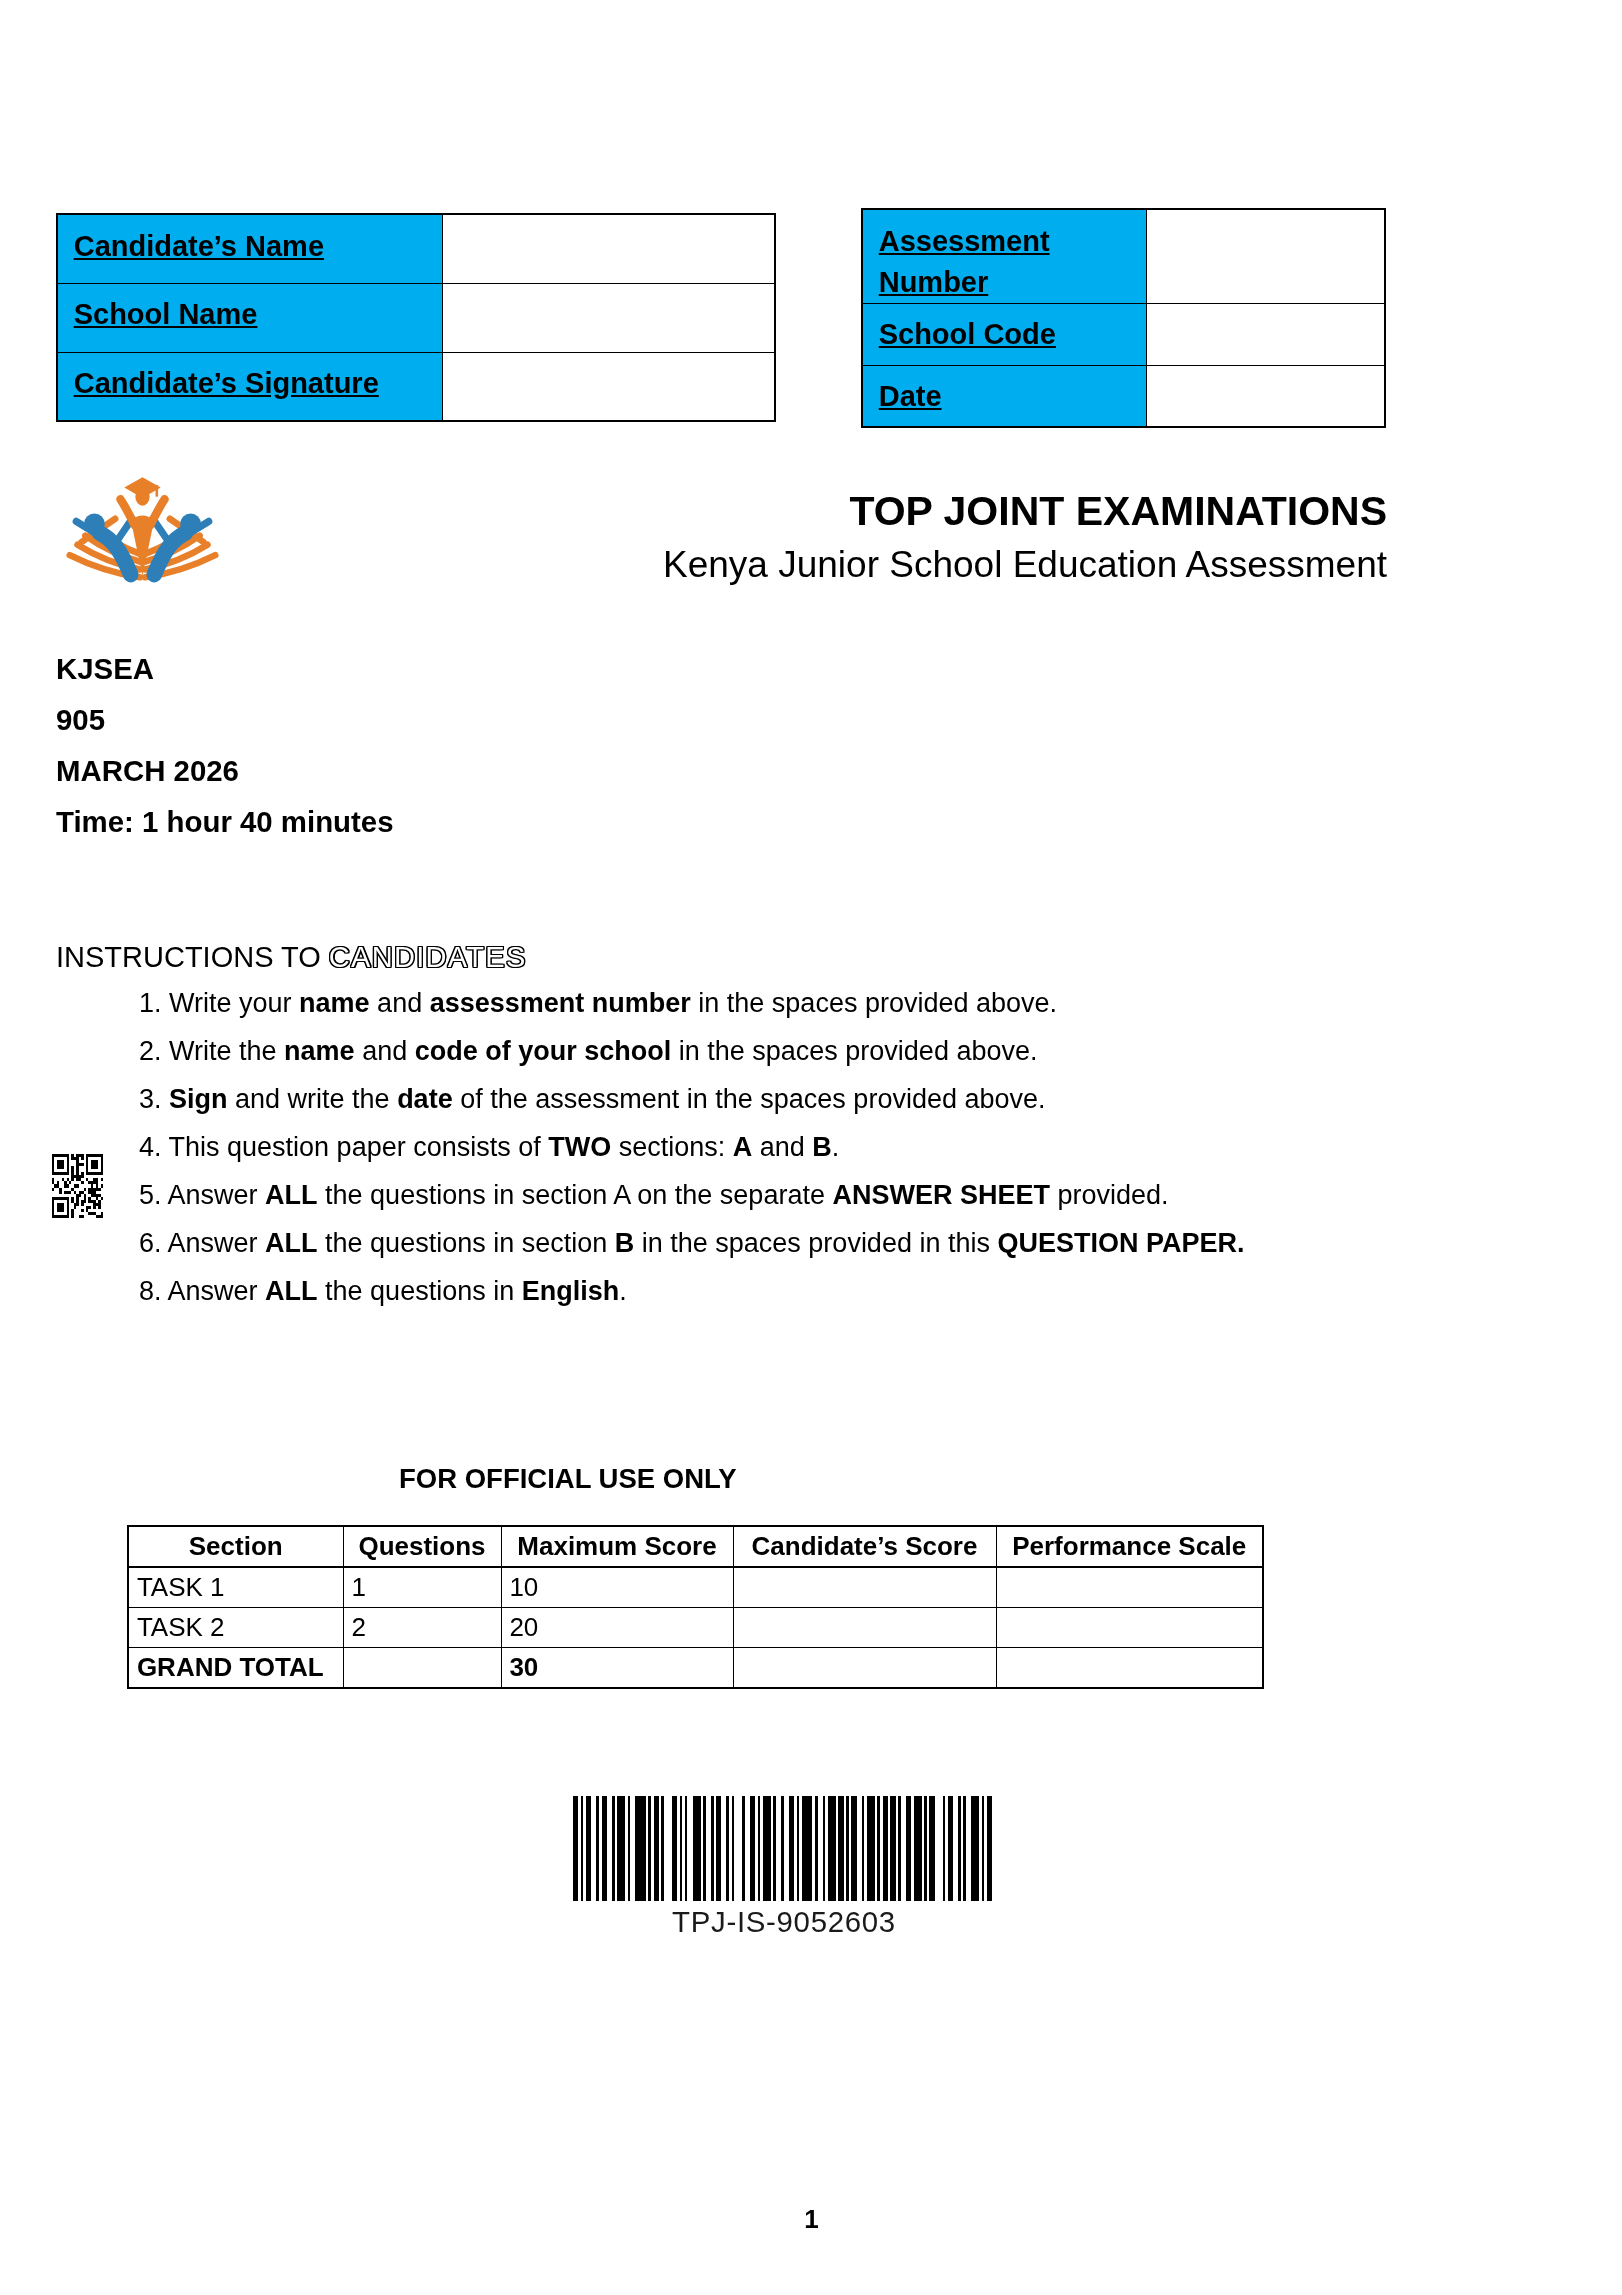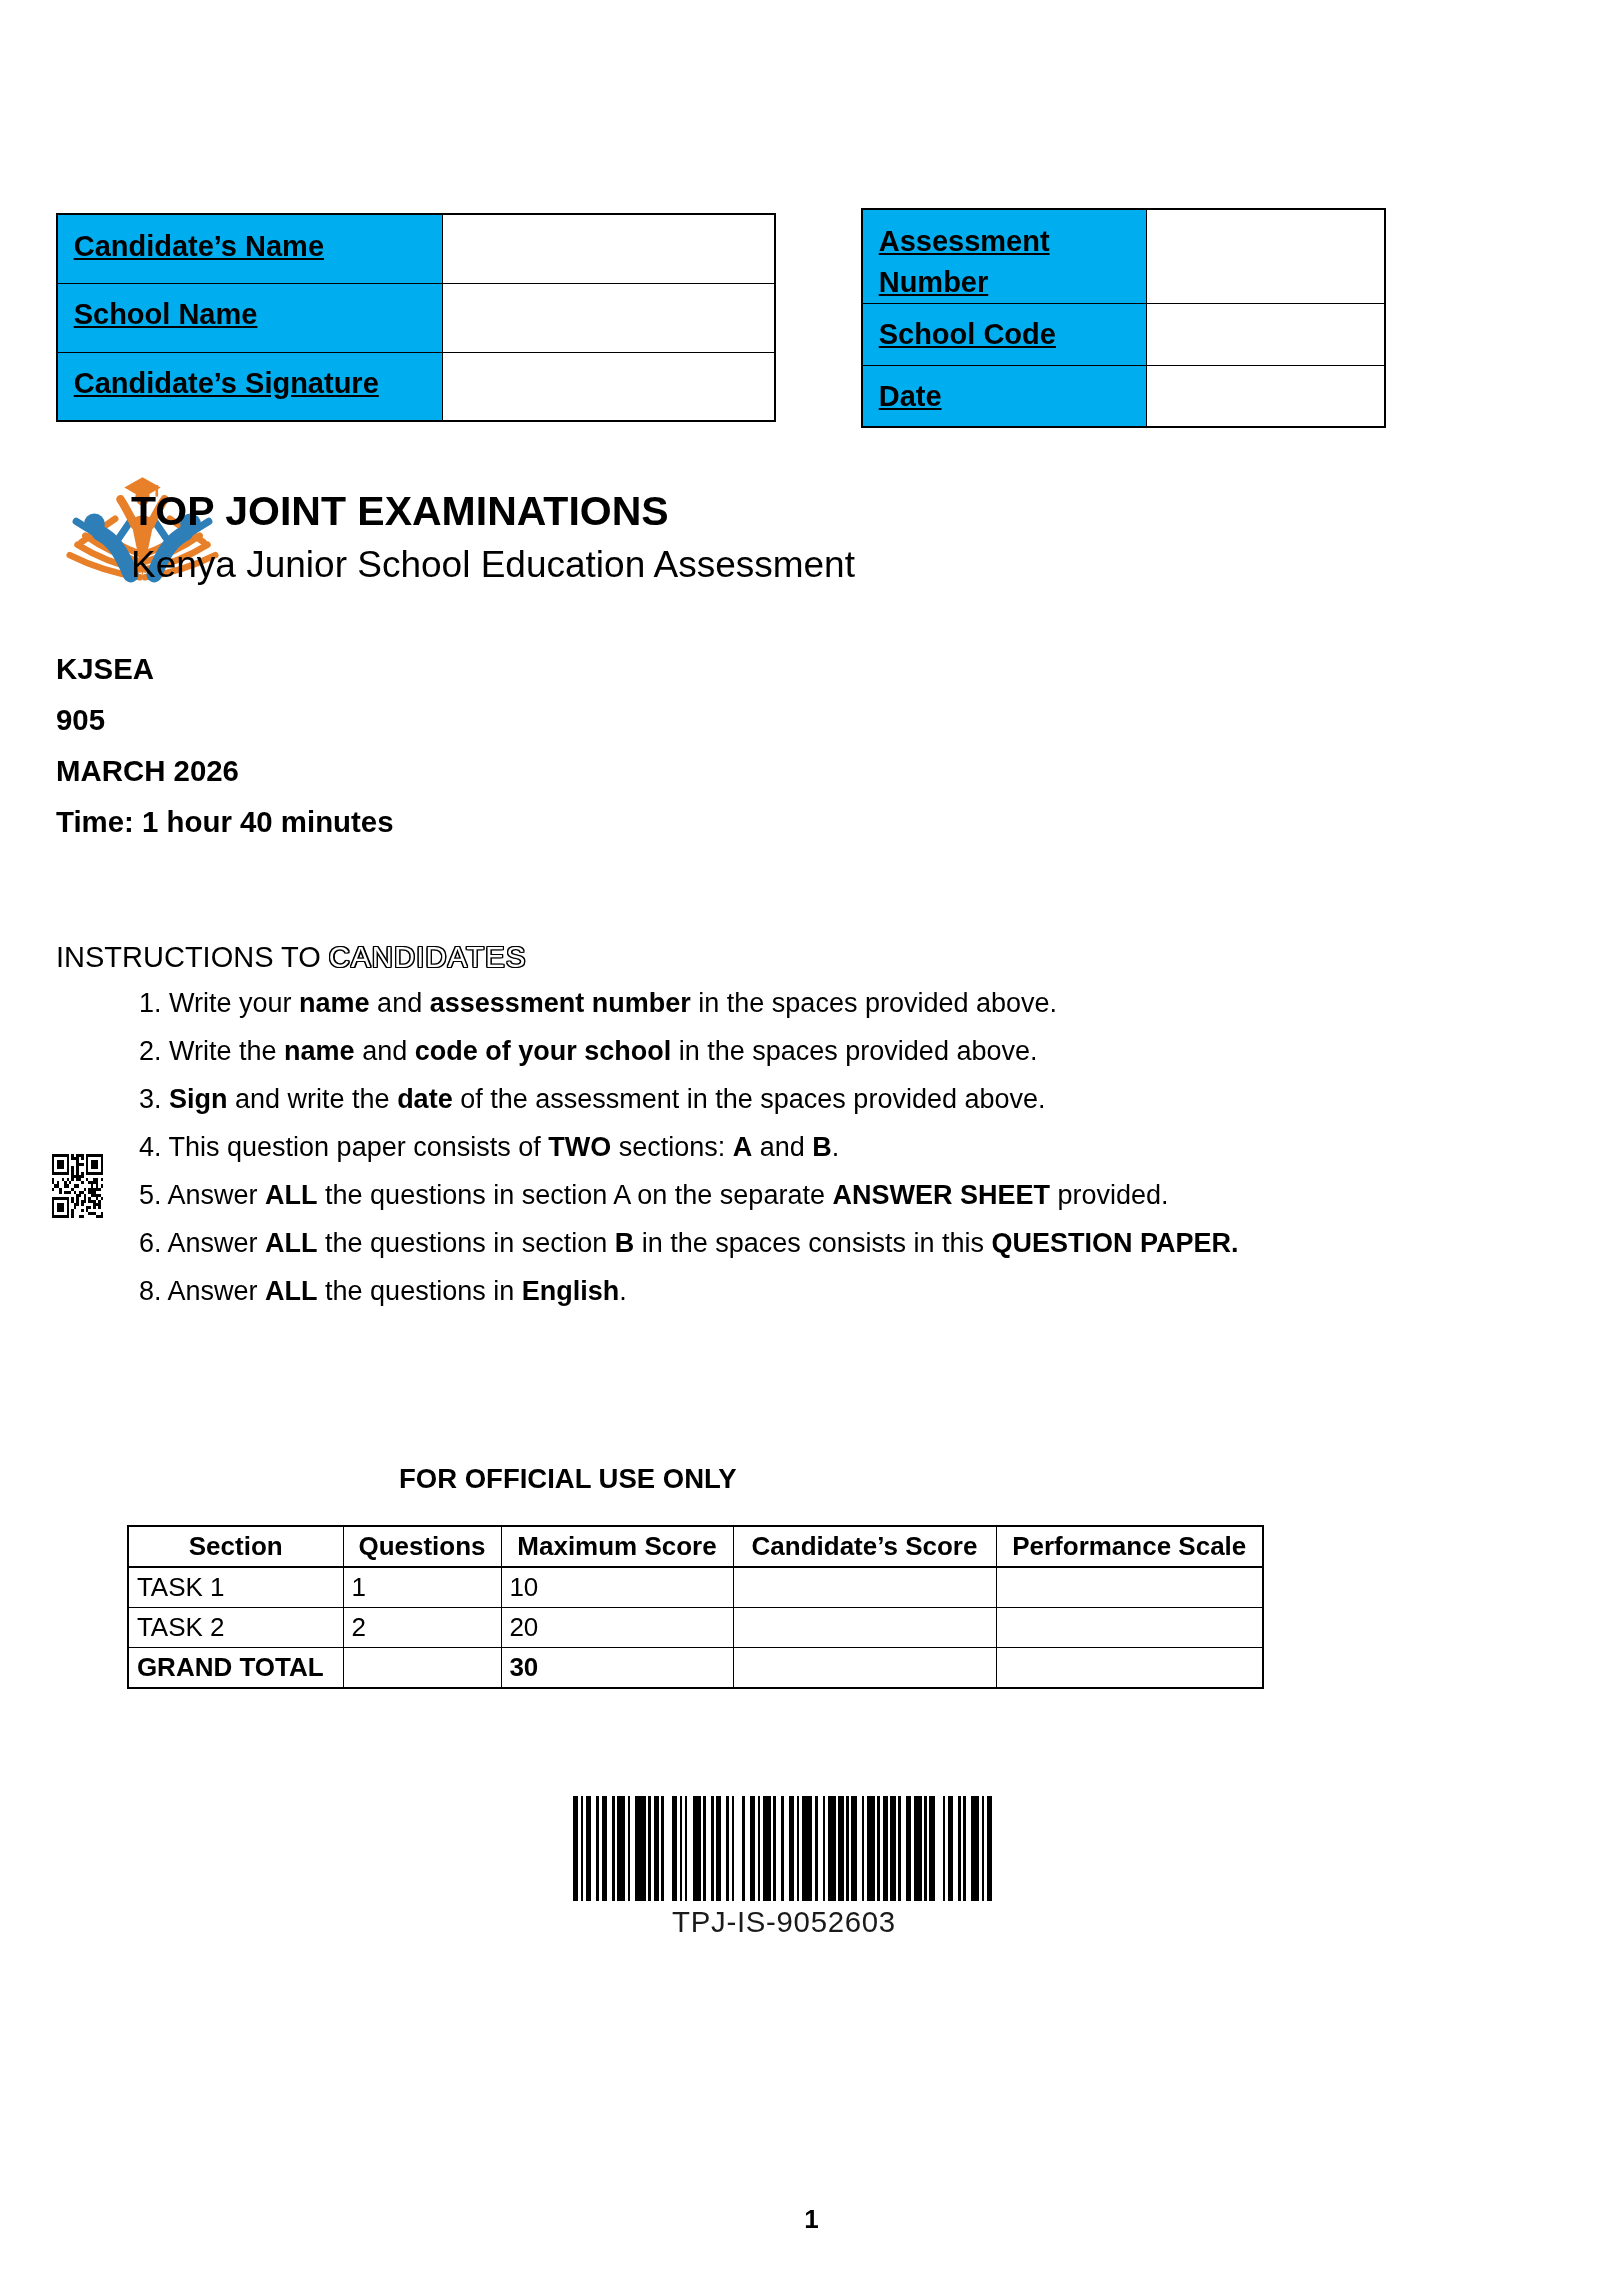--- a/index.html
+++ b/index.html
@@ -16,21 +16,21 @@
   #tbl-candidate{left:56px;top:213px;width:720px;}
   #tbl-candidate td.lbl{width:363px;}
   #tbl-candidate tr{height:69px;}
   #tbl-assessment{left:861px;top:208px;width:525px;}
   #tbl-assessment td.lbl{width:262px;}
 
   
   .logo{position:absolute;left:58px;top:445px;width:169px;height:141px;}
 
   
-  .titles{position:absolute;left:131px;top:487px;width:1256px;text-align:left;}
+  .titles{position:absolute;left:131px;top:487px;width:1256px;text-align:right;}
   .titles h1{margin:0;font-size:41px;line-height:48px;font-weight:bold;letter-spacing:0;}
   .titles h2{margin:7.9px 0 0 0;font-size:37px;line-height:43px;font-weight:normal;}
 
   
   .exam-meta{position:absolute;left:56px;top:643px;font-size:29.4px;font-weight:bold;line-height:51px;}
 
   
   .ins-head{position:absolute;left:56px;top:941px;font-size:29px;}
   .ins-head .hb{font-weight:normal;}
   .ins-head .outline{font-weight:normal;letter-spacing:1.3px;color:#fff;
@@ -161,21 +161,21 @@
   <div class="ins-head">
     <span class="hb">INSTRUCTIONS TO </span><span class="outline">CANDIDATES</span>
   </div>
 
   <div class="ins-list">
       <div class="ins-item"><span>1. </span><span>Write your </span><span class="b">name</span><span> and </span><span class="b">assessment number</span><span> in the spaces provided above.</span></div>
       <div class="ins-item"><span>2. </span><span>Write the </span><span class="b">name</span><span> and </span><span class="b">code of your school</span><span> in the spaces provided above.</span></div>
       <div class="ins-item"><span>3. </span><span class="b">Sign</span><span> and write the </span><span class="b">date</span><span> of the assessment in the spaces provided above.</span></div>
       <div class="ins-item"><span>4. </span><span>This question paper consists of </span><span class="b">TWO</span><span> sections: </span><span class="b">A</span><span> and </span><span class="b">B</span><span>.</span></div>
       <div class="ins-item"><span>5. </span><span>Answer </span><span class="b">ALL</span><span> the questions in section A on the separate </span><span class="b">ANSWER SHEET</span><span> provided.</span></div>
-      <div class="ins-item"><span>6. </span><span>Answer </span><span class="b">ALL</span><span> the questions in section </span><span class="b">B</span><span> in the spaces consists in this </span><span class="b">QUESTION PAPER.</span></div>
+      <div class="ins-item"><span>6. </span><span>Answer </span><span class="b">ALL</span><span> the questions in section </span><span class="b">B</span><span> in the spaces provided in this </span><span class="b">QUESTION PAPER.</span></div>
       <div class="ins-item"><span>8. </span><span>Answer </span><span class="b">ALL</span><span> the questions in </span><span class="b">English</span><span>.</span></div>
     </div>
 
   <div class="qr">
       <div class="on"></div>
       <div class="on"></div>
       <div class="on"></div>
       <div class="on"></div>
       <div class="on"></div>
       <div class="on"></div>

